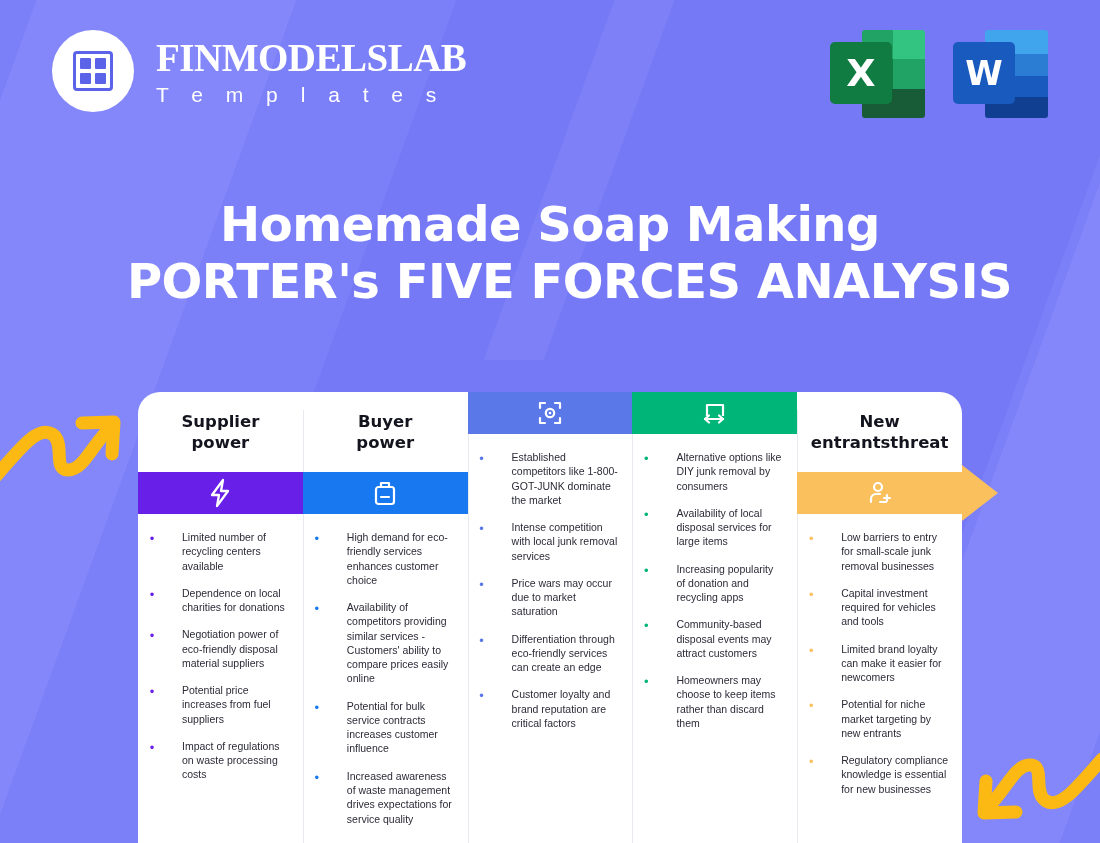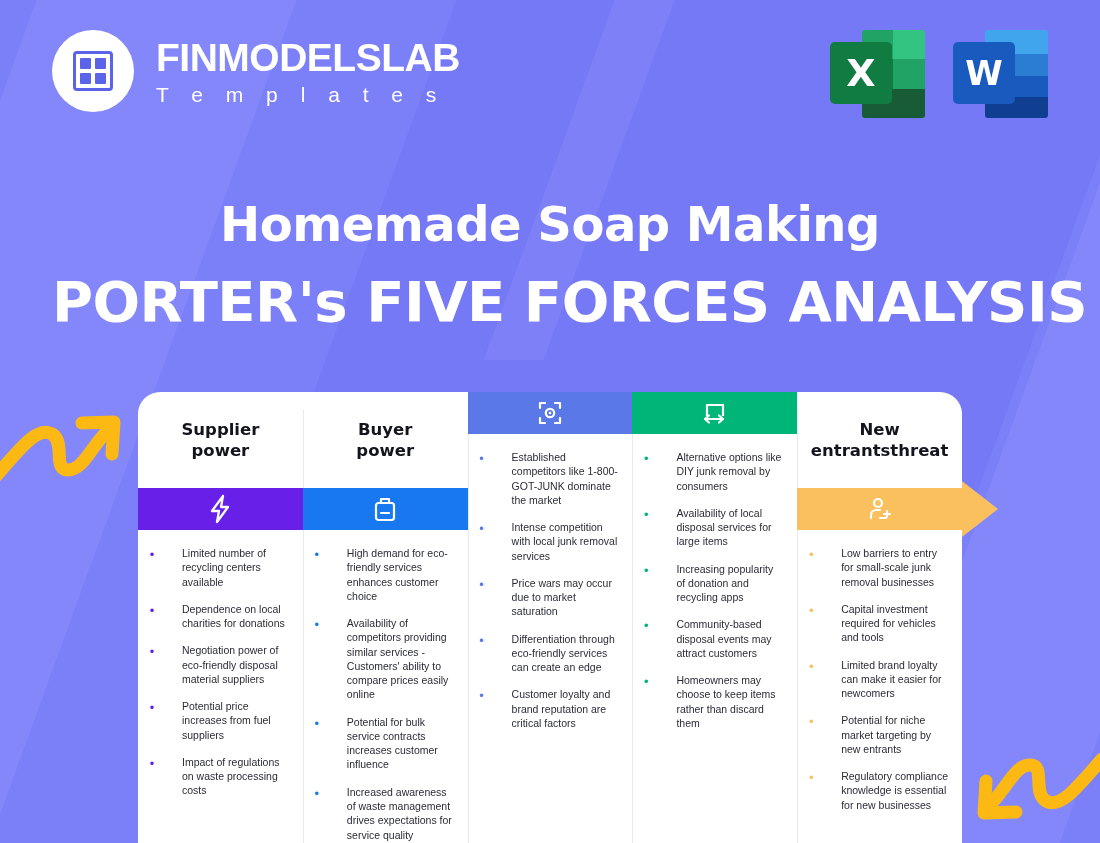--- a/index.html
+++ b/index.html
@@ -20,21 +20,21 @@
   .logo-circle {
     width:82px; height:82px; border-radius:50%; background:#fff;
     display:flex; align-items:center; justify-content:center;
   }
   .logo-grid { width:40px; height:40px; border:3px solid #5b63e8; border-radius:4px;
                display:grid; grid-template-columns:1fr 1fr; grid-template-rows:1fr 1fr; gap:4px; padding:4px; }
   .logo-grid i { background:#5b63e8; border-radius:1px; display:block; }
   .brand { margin-left:22px; }
   .brand-name {
     color:#fff; font-size:39px; font-weight:bold; letter-spacing:-0.5px; line-height:1;
-    font-family:Liberation Sans, sans-serif;
+    font-family:Liberation Serif, serif;
   }
   .brand-sub {
     color:#fff; font-size:21px; letter-spacing:8.5px; margin-top:7px; line-height:1;
     font-family:"Liberation Sans", sans-serif;
   }
 
   
   .office { position:absolute; top:28px; right:52px; display:flex; gap:28px; z-index:5; }
   .app-icon { position:relative; width:95px; height:92px; }
 
@@ -65,37 +65,37 @@
     font-family:"DejaVu Sans", sans-serif;
   }
 
   
   .titles { position:absolute; top:196px; left:0; width:1100px; text-align:center; z-index:5; }
   .title-1 {
     color:#fff; font-size:48px; font-weight:bold; letter-spacing:-0.5px; line-height:1.18;
     font-family:"DejaVu Sans", sans-serif;
   }
   .title-2 {
-    color:#fff; font-size:56px; font-weight:bold; letter-spacing:-0.5px; line-height:1.18; margin-top:16px;
+    color:#fff; font-size:48px; font-weight:bold; letter-spacing:-0.5px; line-height:1.18; 
     font-family:"DejaVu Sans", sans-serif;
     padding-left:39px;
   }
 
   
   .card {
     position:absolute; left:138px; top:392px; width:824px; height:460px;
     background:#fff; border-radius:22px 22px 0 0; z-index:4; overflow:visible;
   }
   .cols { display:flex; width:100%; height:100%; }
   .col { flex:1 1 0; position:relative; min-width:0; }
   .col + .col::before {
     content:""; position:absolute; left:0; top:18px; bottom:0; width:1px; background:#e8e8ef;
   }
   .col-head {
-    height:96px; display:flex; align-items:center; justify-content:center; text-align:center;
+    height:80px; display:flex; align-items:center; justify-content:center; text-align:center;
     padding:4px 6px;
   }
   .col-head span {
     color:#14141e; font-size:16.5px; font-weight:bold; line-height:1.28;
     font-family:"DejaVu Sans", sans-serif;
   }
   .band { height:42px; display:flex; align-items:center; justify-content:center; position:relative; }
   .band svg { display:block; }
 
   

